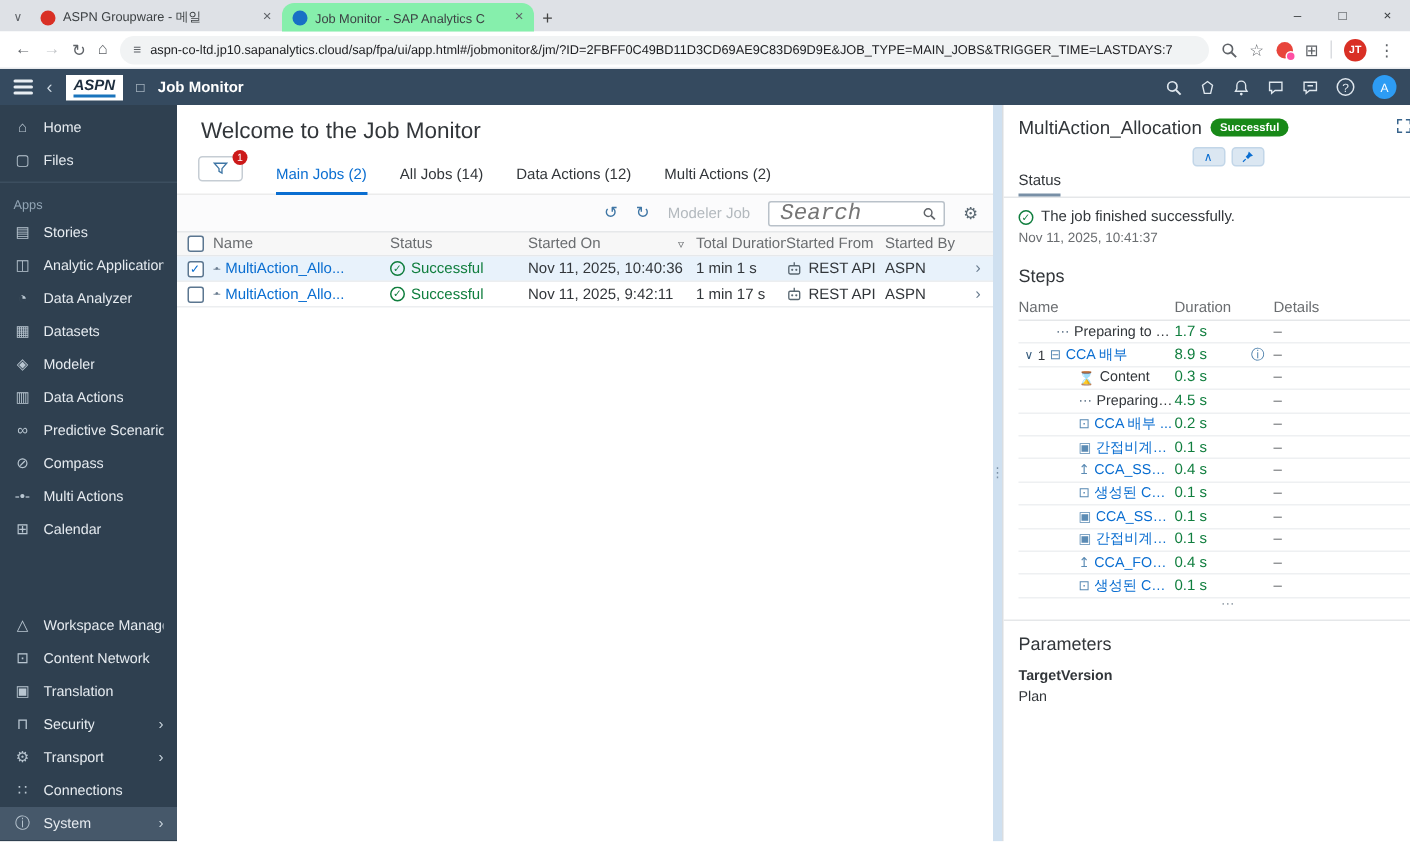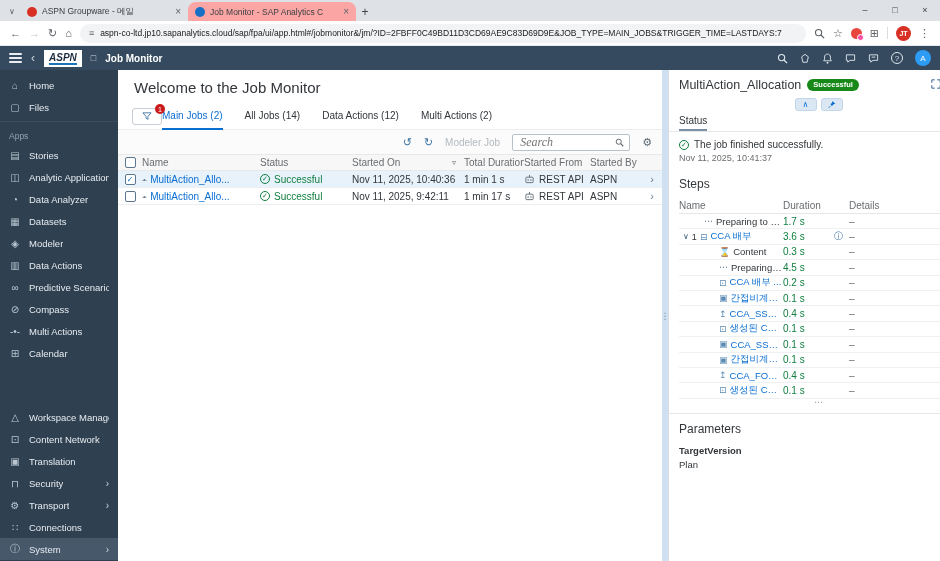--- a/index.html
+++ b/index.html
@@ -4,21 +4,21 @@
 <style>
   html,body{margin:0;padding:0;background:#fff;}
   *{box-sizing:border-box;}
   .app{position:relative;width:940px;height:561px;overflow:hidden;background:#fff;
        font-family:"Liberation Sans","DejaVu Sans",sans-serif;color:#32363a;}
 
   
   .c-tabs{height:21px;background:#dee1e6;display:flex;align-items:flex-end;padding-left:4px;}
   .tab-search{width:16px;height:19px;display:flex;align-items:center;justify-content:center;font-size:8px;color:#5f6368;}
   .tab{display:flex;align-items:center;gap:5px;width:168px;height:19px;padding:0 7px;font-size:8.5px;color:#3c4043;}
-  .tab.active{background:#fca5a5;border-radius:8px 8px 0 0;}
+  .tab.active{background:#86efac;border-radius:8px 8px 0 0;}
   .fav{width:10px;height:10px;border-radius:50%;flex:0 0 auto;}
   .fav.red{background:#d93025;} .fav.blue{background:#1870c5;}
   .t-title{flex:1;white-space:nowrap;overflow:hidden;}
   .t-close{font-size:10px;color:#5f6368;}
   .new-tab{width:18px;height:19px;display:flex;align-items:center;justify-content:center;font-size:12px;color:#444;}
   .win-controls{margin-left:auto;display:flex;align-self:flex-start;}
   .win-controls span{width:30px;height:20px;display:flex;align-items:center;justify-content:center;font-size:9px;color:#3c4043;}
 
   .c-url{height:25px;background:#fff;display:flex;align-items:center;gap:8px;padding:0 10px;border-bottom:1px solid #e8eaed;}
   .u-ico{color:#5f6368;font-size:11px;display:flex;align-items:center;}
@@ -52,30 +52,30 @@
   .side-item.active{background:#46586a;}
   .side-ico{width:12px;text-align:center;font-size:10px;color:#b9c6d1;flex:0 0 auto;}
   .side-label{overflow:hidden;}
   .side-chev{margin-left:auto;font-size:10px;color:#c7d2db;}
   .side-sec{font-size:8.5px;color:#92a5b5;padding:6px 9px 3px;}
   .side-div{height:1px;background:#3c4e5f;margin:3px 0;}
   .side-bottom{margin-top:auto;padding-bottom:1px;}
 
   .main{width:544px;display:flex;flex-direction:column;background:#fff;flex:0 0 auto;}
   .m-title{font-size:15px;color:#32363a;padding:9px 16px 8px;}
-  .m-tabs{display:flex;align-items:center;padding:0 14px;height:26px;border-bottom:1px solid #ececec;flex:0 0 auto;}
+  .m-tabs{display:flex;align-items:flex-start;gap:22px;padding:0 14px;height:26px;border-bottom:1px solid #ececec;flex:0 0 auto;}
   .filter-btn{position:relative;width:30px;height:17px;border:1px solid #c6cdd4;border-radius:3px;display:flex;align-items:center;justify-content:center;background:#fff;color:#3f76a5;}
   .filter-badge{position:absolute;right:-4px;top:-5px;background:#cc1919;color:#fff;border-radius:50%;width:10px;height:10px;font-size:7px;display:flex;align-items:center;justify-content:center;}
   .m-tab{font-size:10px;color:#32363a;height:26px;display:flex;align-items:center;border-bottom:2px solid transparent;}
   .m-tab.active{color:#0a6ed1;border-bottom-color:#0a6ed1;}
   .m-toolbar{display:flex;align-items:center;justify-content:flex-end;gap:12px;height:24px;padding:0 10px;background:#fbfbfc;flex:0 0 auto;}
   .tb-ico{color:#3f76a5;font-size:11px;line-height:11px;}
   .tb-cancel{font-size:10px;color:#b3b9be;}
   .search-box{display:flex;align-items:center;width:118px;height:17px;border:1px solid #b9c1c9;border-radius:2px;background:#fff;padding:0 5px;gap:4px;}
-  .search-box input{border:0;outline:0;flex:1;min-width:0;font-size:12px;font-style:italic;color:#556;font-family:Liberation Serif, serif;background:transparent;}
+  .search-box input{border:0;outline:0;flex:1;min-width:0;font-size:15px;font-style:italic;color:#556;font-family:Liberation Mono, monospace;background:transparent;}
   .gear{color:#5a6872;font-size:11px;}
 
   .jt-head,.jt-row{display:flex;align-items:center;height:17px;font-size:10px;flex:0 0 auto;}
   .jt-head{background:#f7f7f7;border-top:1px solid #e6e8ea;border-bottom:1px solid #e6e8ea;color:#6a6d70;}
   .jt-row{border-bottom:1px solid #eceef0;background:#fff;}
   .jt-row.sel{background:#e8f2fb;}
   .c-cb{width:24px;display:flex;justify-content:center;flex:0 0 auto;}
   .c-name{width:118px;flex:0 0 auto;display:flex;align-items:center;overflow:hidden;white-space:nowrap;}
   .c-status{width:92px;flex:0 0 auto;overflow:hidden;white-space:nowrap;}
   .c-on{width:112px;flex:0 0 auto;display:flex;align-items:center;overflow:hidden;white-space:nowrap;}
@@ -495,21 +495,21 @@
               <div class="s-det">–</div>
             </div>
             <div class="s-row">
               <div class="s-name ind0">
                 <span class="s-exp">∨</span>
                 <span class="s-num">1</span>
                 <span class="s-ico">⊟</span>
                 <span class="s-link">CCA 배부</span>
               </div>
               <div class="s-dur">
-                <b>3.6 s</b>
+                <b>8.9 s</b>
                 <span class="s-info">ⓘ</span>
               </div>
               <div class="s-det">–</div>
             </div>
             <div class="s-row">
               <div class="s-name ind3">
                 <span class="s-ico gray">⌛</span>
                 <span class="s-plain">Content</span>
               </div>
               <div class="s-dur">

